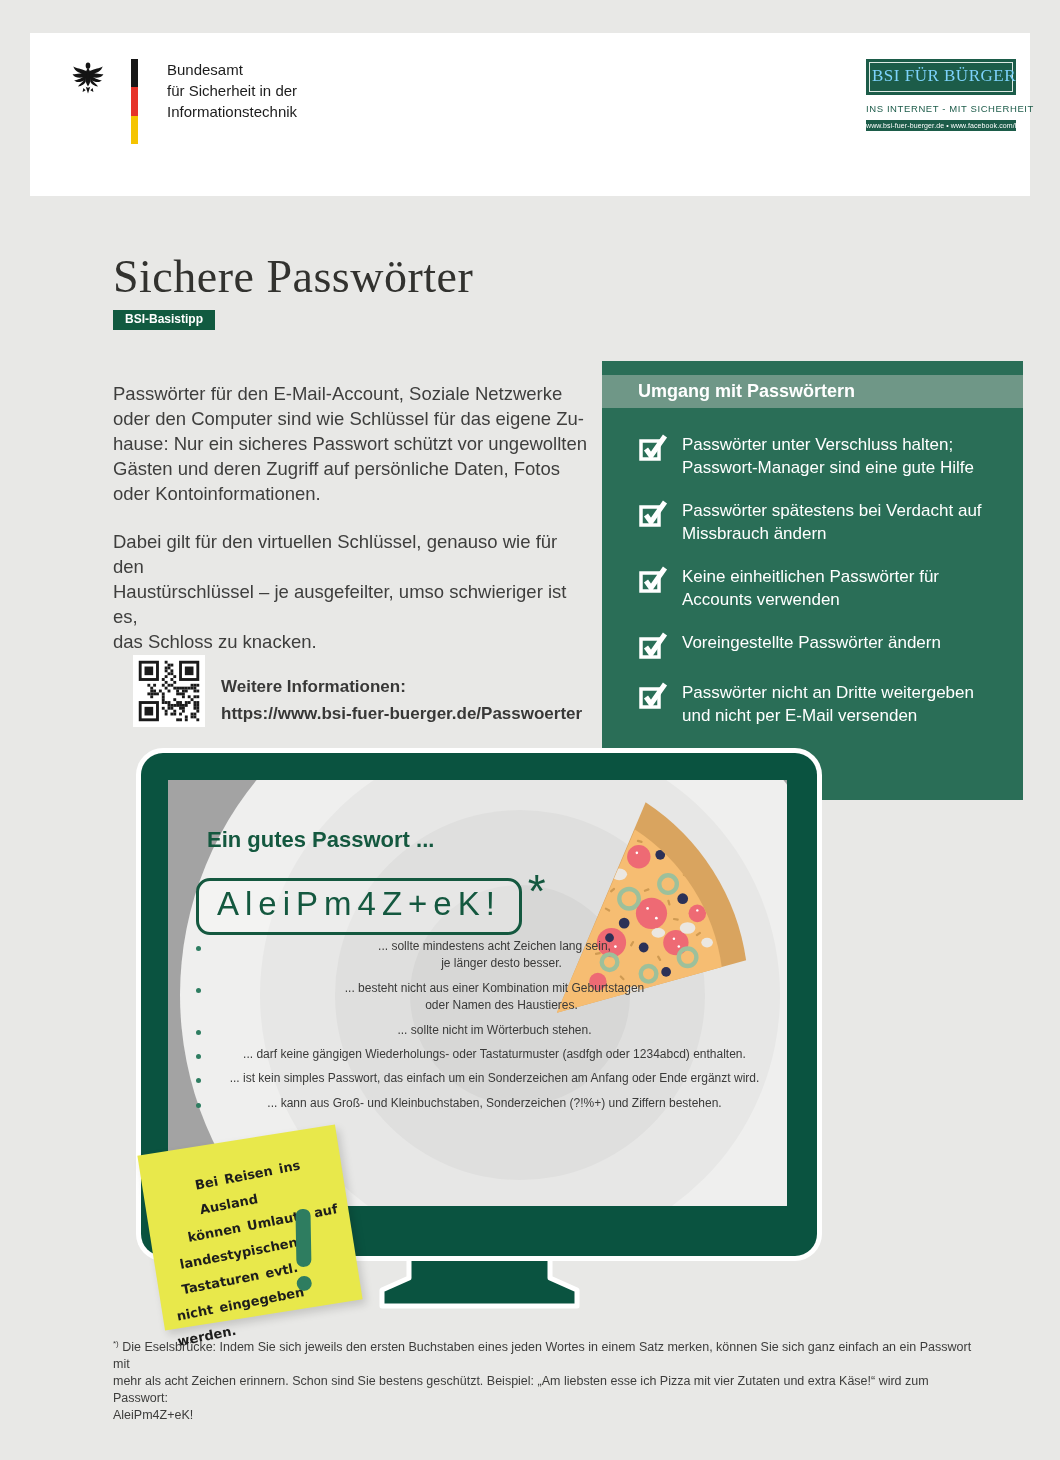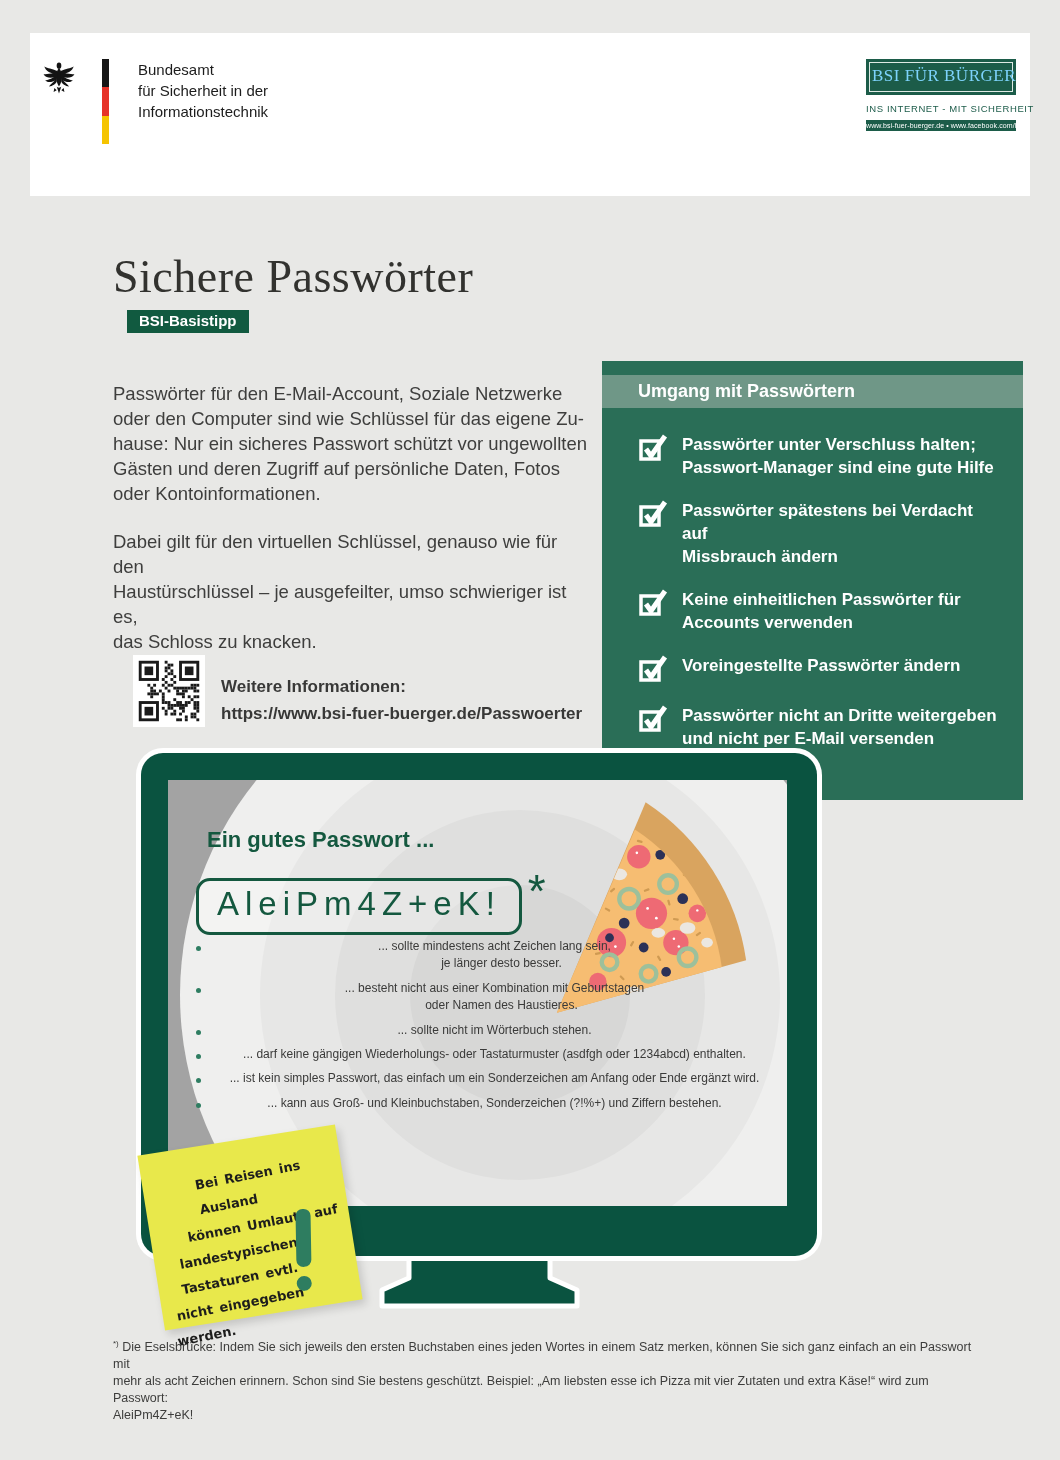--- a/index.html
+++ b/index.html
@@ -1,54 +1,54 @@
 <!DOCTYPE html>
 <html><head>
 <meta charset="utf-8">
 <style>
   html,body{margin:0;padding:0;background:#e8e8e6;}
   .page{position:relative;width:1060px;height:1460px;background:#e8e8e6;overflow:hidden;
         font-family:"Liberation Sans",sans-serif;color:#3c3c3b;}
 
   
   .header-band{position:absolute;left:30px;top:33px;width:1000px;height:163px;background:#ffffff;}
-  .gov-logo{position:absolute;left:12px;top:22px;display:flex;gap:20px;}
+  .gov-logo{position:absolute;left:41px;top:22px;display:flex;gap:20px;}
   .eagle{width:34px;height:42px;margin-top:2px;}
   .flag{width:7px;height:85px;margin-left:6px;margin-top:4px;display:flex;flex-direction:column;}
   .flag span{flex:1;}
   .flag .f1{background:#161616;} .flag .f2{background:#e63329;} .flag .f3{background:#f5c400;}
   .gov-text{margin-left:9px;margin-top:4px;font-size:15px;line-height:21px;color:#1c1c1c;}
   .bsi-badge{position:absolute;right:14px;top:26px;width:150px;text-align:center;}
   .bsi-box{background:#1c5c49;padding:3px;}
   .bsi-box-in{border:1px solid #dfe9e4;padding:3px 2px 5px;color:#7dd3fc;
               font-family:"Liberation Serif",serif;font-size:17px;letter-spacing:.5px;white-space:nowrap;}
   .bsi-sub{margin-top:8px;font-size:9.5px;letter-spacing:.6px;color:#1d5c4a;white-space:nowrap;}
   .bsi-urlbar{margin-top:6px;background:#1c5c49;color:#ffffff;font-size:7px;line-height:11px;
               letter-spacing:.1px;white-space:nowrap;overflow:hidden;}
 
   
   .title{position:absolute;left:113px;top:250px;font-family:"Liberation Serif",serif;
          font-size:46px;color:#32322f;letter-spacing:.5px;}
   .basistipp{position:absolute;left:113px;top:310px;background:#115a40;color:#fff;
-             font-size:15px;font-weight:bold;padding:2px 12px 4px;margin-left:14px;}
+             font-size:12px;font-weight:bold;padding:2px 12px 4px;}
   .para{position:absolute;left:113px;width:480px;font-size:18.5px;line-height:25px;
         color:#3e3e3d;white-space:pre-line;}
   .p1{top:381px;} .p2{top:529px;}
 
   
   .more-info{position:absolute;left:113px;top:655px;display:flex;padding-left:20px;}
   .qr{width:72px;height:72px;background:#fff;}
   .mi-text{margin-left:16px;margin-top:18px;font-size:17px;font-weight:bold;color:#383837;line-height:27px;}
   .mi-url{color:#383837;text-decoration:none;}
 
   
   .panel{position:absolute;left:602px;top:361px;width:421px;height:439px;background:#2a6e57;z-index:1;}
   .panel-header{margin-top:14px;height:33px;background:#6f9787;color:#ffffff;
                 font-size:18px;font-weight:bold;line-height:33px;padding-left:36px;}
-  .panel-items{padding:25px 24px 0 36px;font-weight:bold;}
+  .panel-items{padding:25px 24px 0 36px;}
   .check-item{display:flex;margin-bottom:20px;}
   .checkbox{width:30px;height:30px;flex-shrink:0;margin-top:0;}
   .check-text{margin-left:14px;color:#ffffff;font-size:17px;line-height:23px;white-space:pre-line;}
 
   
   .monitor{position:absolute;left:141px;top:753px;width:676px;height:503px;background:#0a5340;
            border-radius:22px;box-shadow:0 0 0 5px #ffffff;z-index:2;}
   .screen{position:absolute;left:27px;top:27px;right:30px;bottom:50px;background:#a3a3a3;overflow:hidden;}
   .ring{position:absolute;border-radius:50%;}
   .r1{left:12px;top:-125px;width:680px;height:680px;background:#efefee;}

